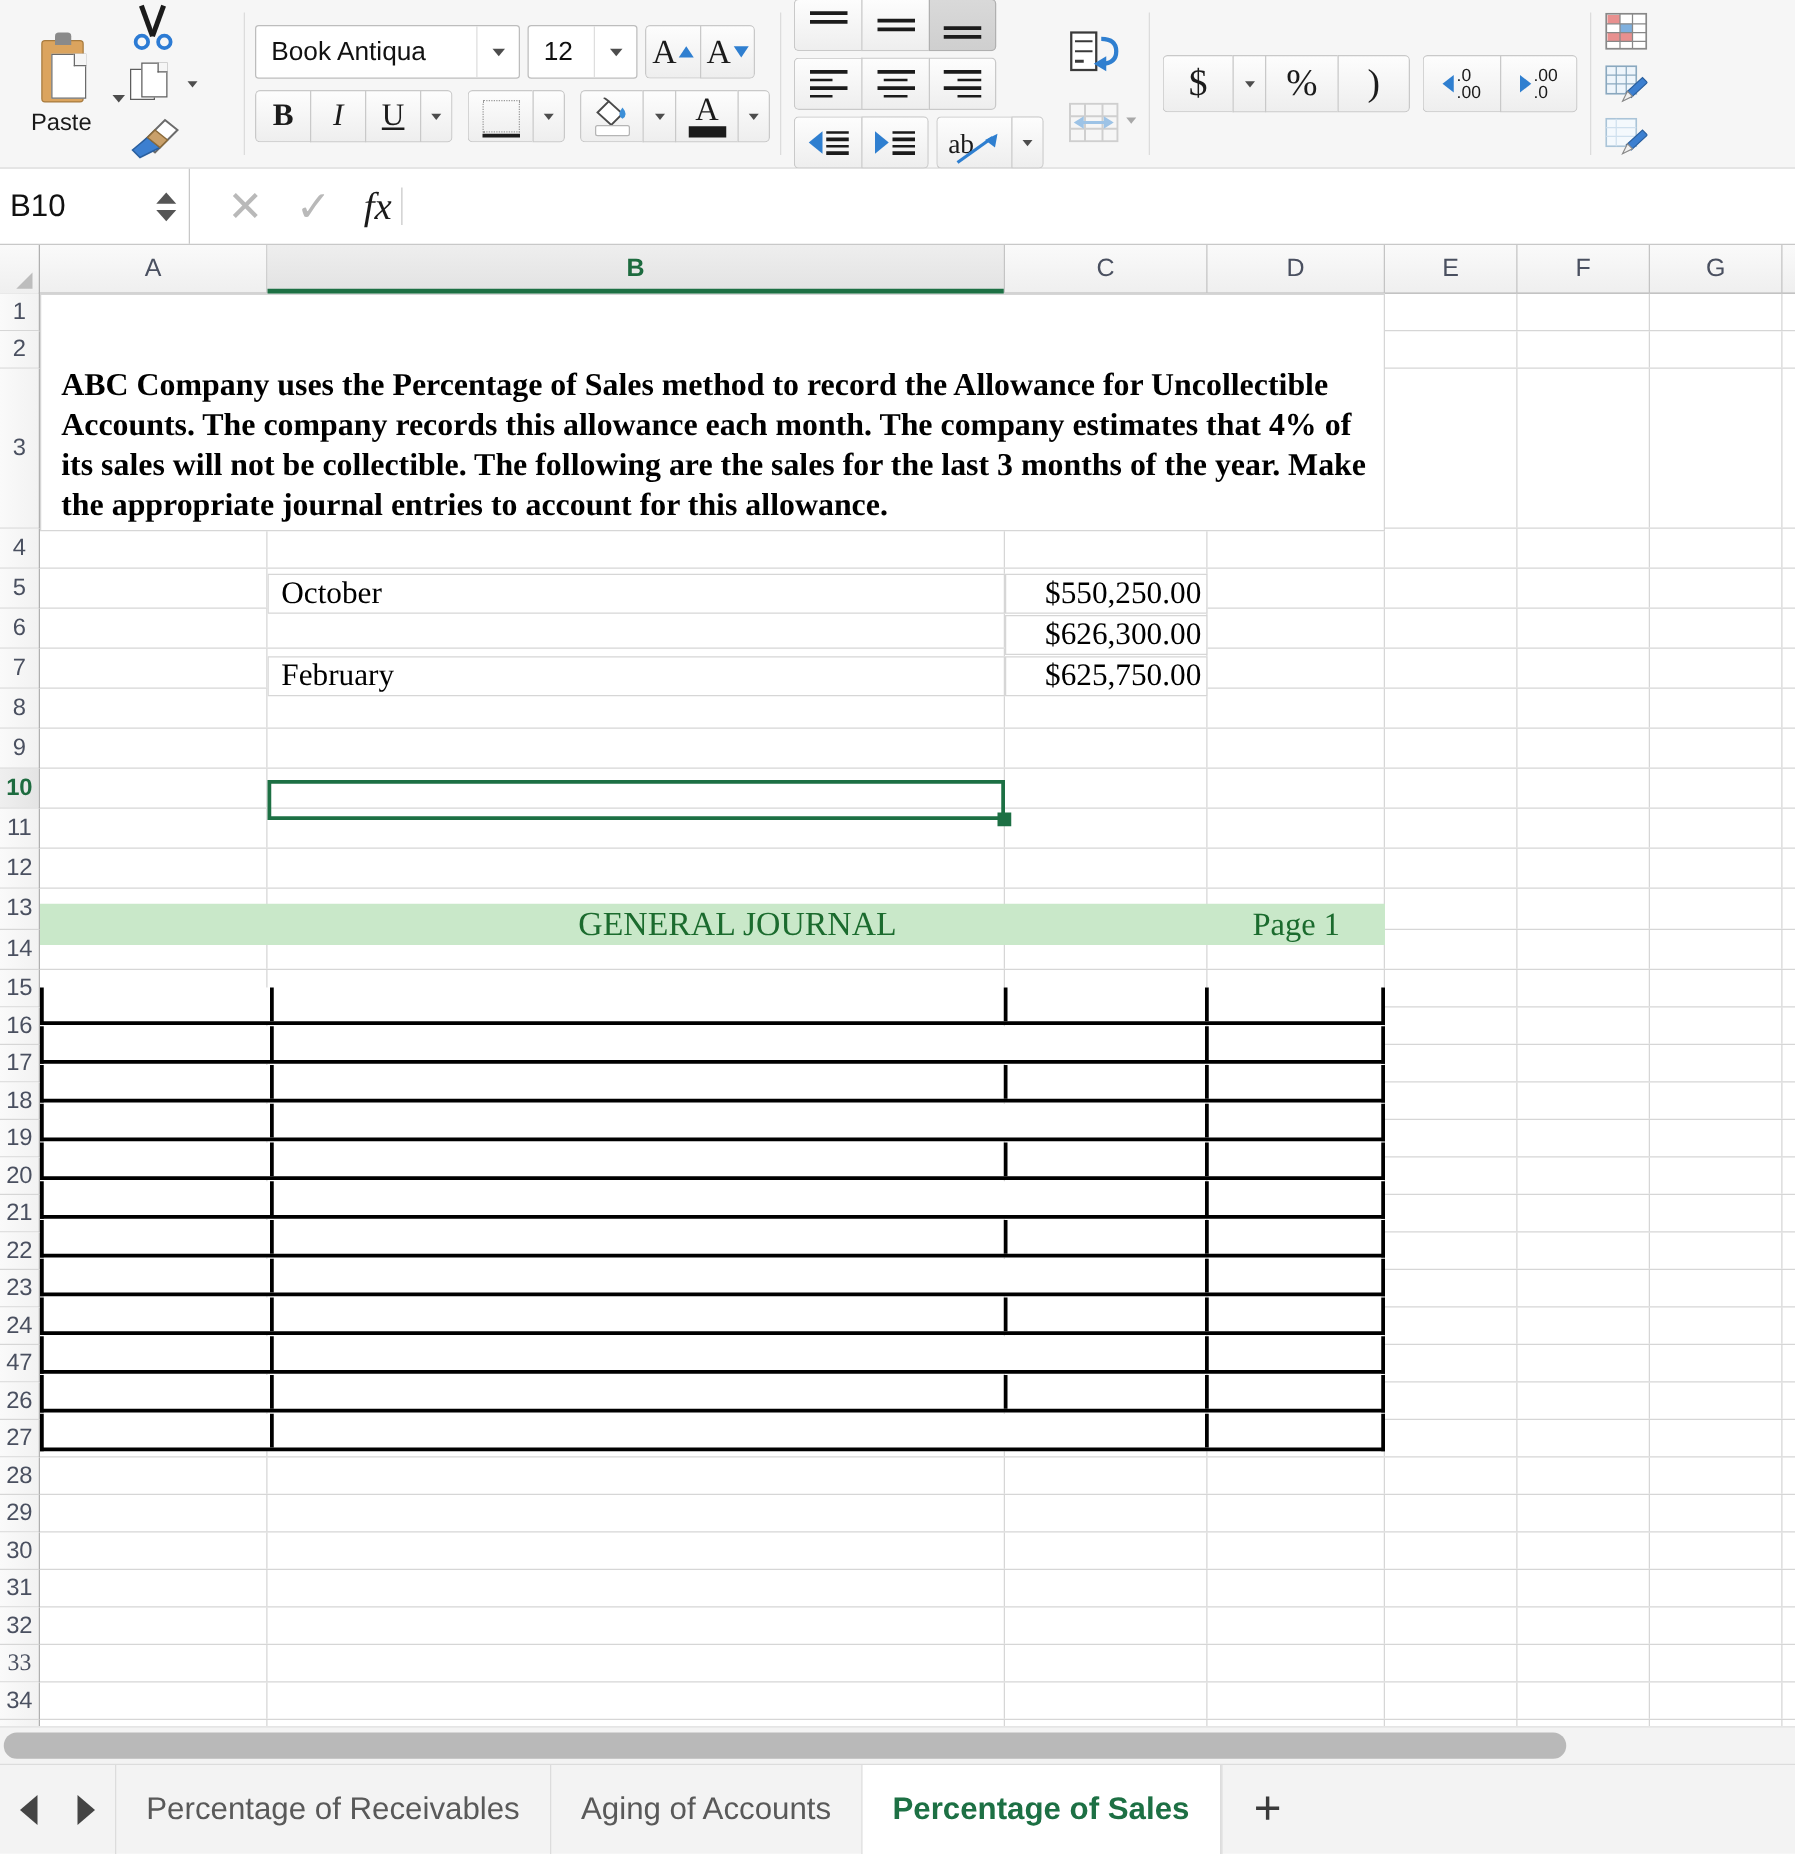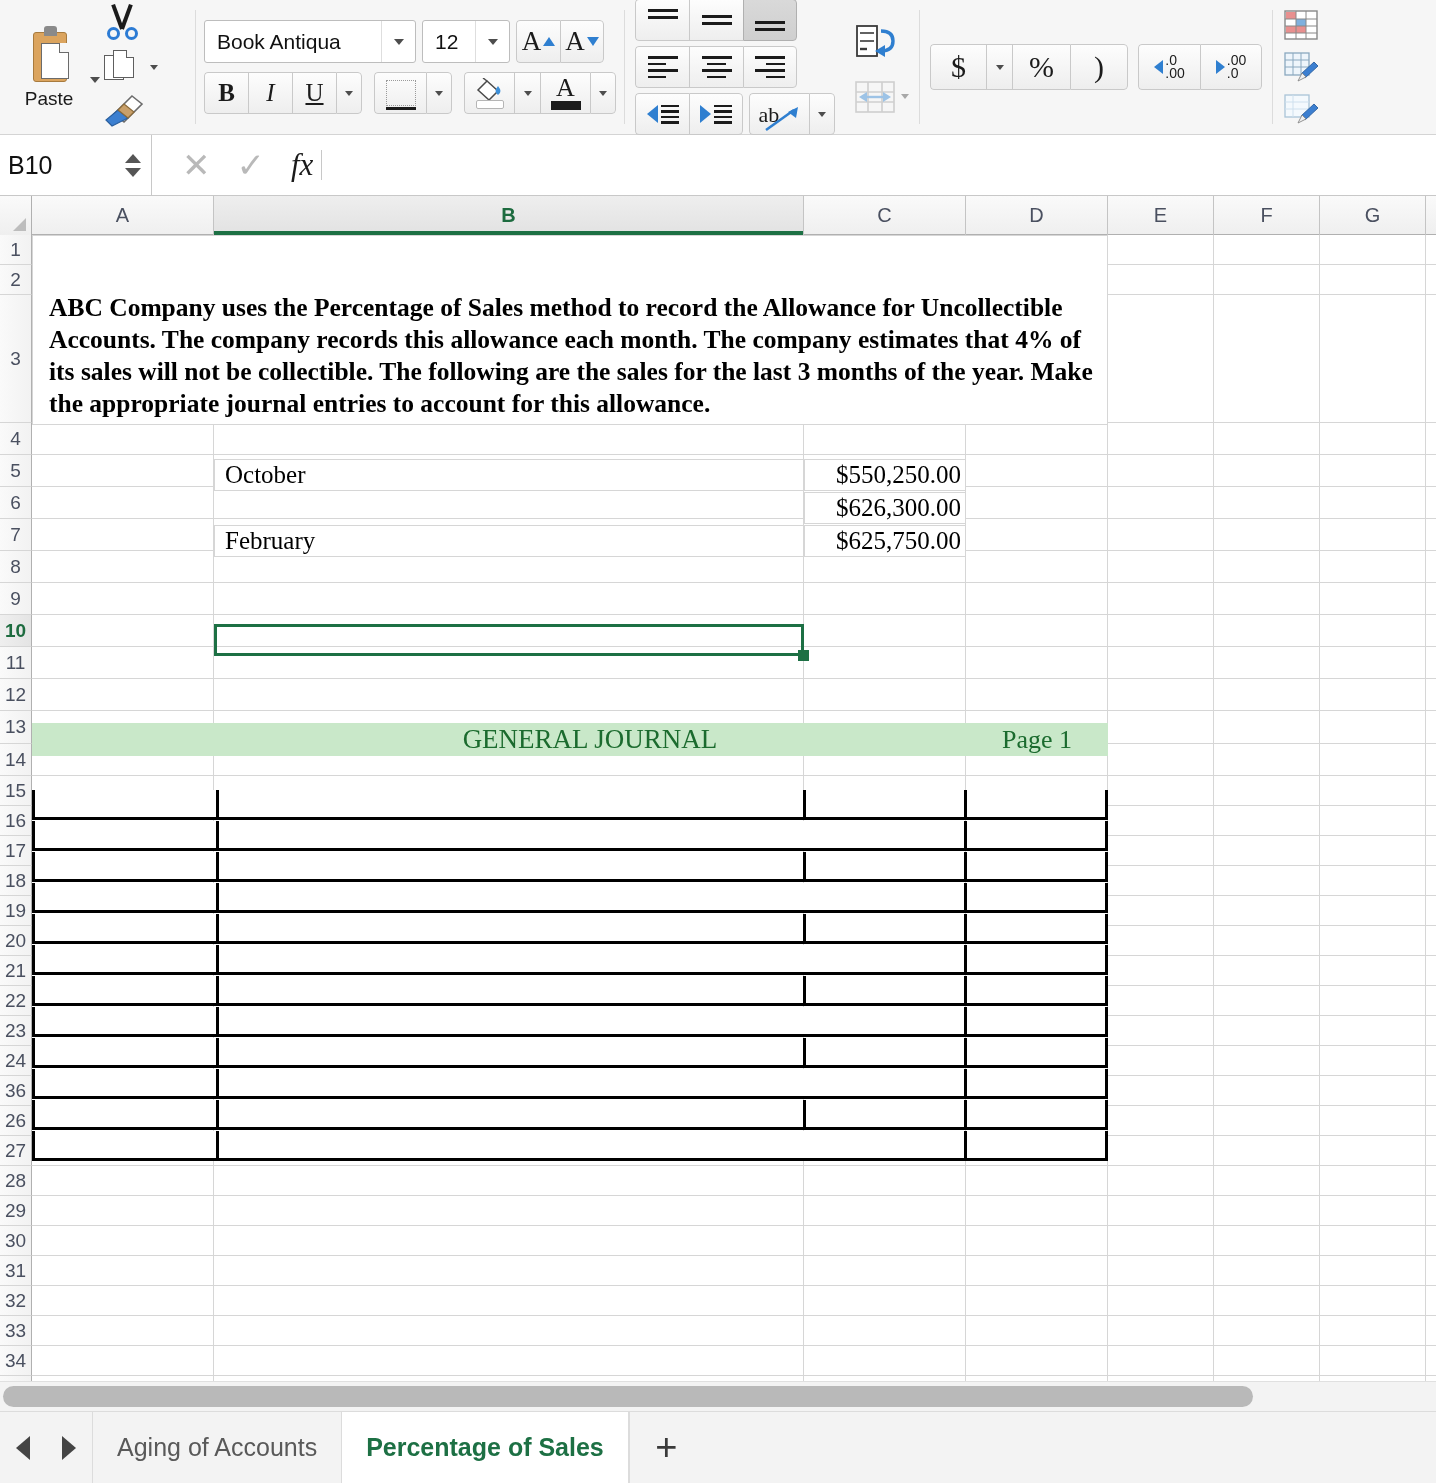--- a/index.html
+++ b/index.html
@@ -576,29 +576,29 @@
       <div class="rh" style="height: 30px;">15</div>
       <div class="rh" style="height: 30px;">16</div>
       <div class="rh" style="height: 30px;">17</div>
       <div class="rh" style="height: 30px;">18</div>
       <div class="rh" style="height: 30px;">19</div>
       <div class="rh" style="height: 30px;">20</div>
       <div class="rh" style="height: 30px;">21</div>
       <div class="rh" style="height: 30px;">22</div>
       <div class="rh" style="height: 30px;">23</div>
       <div class="rh" style="height: 30px;">24</div>
-      <div class="rh" style="height: 30px;">36</div>
+      <div class="rh" style="height: 30px;">47</div>
       <div class="rh" style="height: 30px;">26</div>
       <div class="rh" style="height: 30px;">27</div>
       <div class="rh" style="height: 30px;">28</div>
       <div class="rh" style="height: 30px;">29</div>
       <div class="rh" style="height: 30px;">30</div>
       <div class="rh" style="height: 30px;">31</div>
       <div class="rh" style="height: 30px;">32</div>
-      <div class="rh" style="height: 30px;">33</div>
+      <div class="rh" style="height: 30px; font-family: Liberation Serif, serif;">33</div>
       <div class="rh" style="height: 30px;">34</div>
       <div class="rh" style="height: 30px;">35</div>
     </div>
   <div id="cells" style="position: absolute;">
       <div class="grow" style="height: 30px;">
         <div class="cell" style="width: 182px;"></div>
         <div class="cell" style="width: 590px;"></div>
         <div class="cell" style="width: 162px;"></div>
         <div class="cell" style="width: 142px;"></div>
         <div class="cell" style="width: 106px;"></div>
@@ -999,16 +999,17 @@
   <div id="hscroll-thumb"></div>
 </div>
 
 <div id="tabbar">
   <div class="navbtn">
       <i class="nav-l"></i>
     </div>
   <div class="navbtn">
       <i class="nav-r"></i>
     </div>
+  <div class="stab">Percentage of Receivables</div>
   <div class="stab">Aging of Accounts</div>
   <div class="stab active">Percentage of Sales</div>
   <div id="addsheet">+</div>
 </div>
 
 </body></html>

